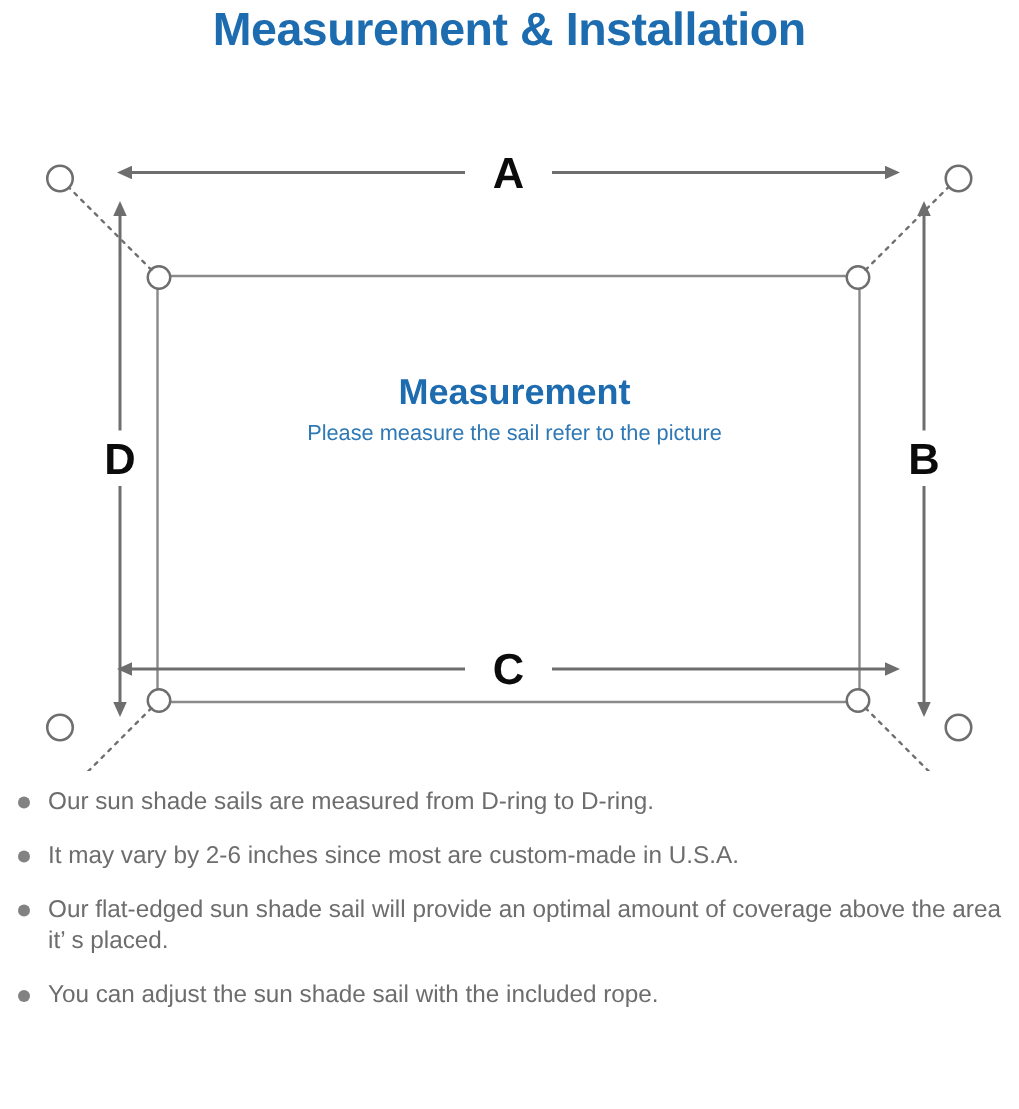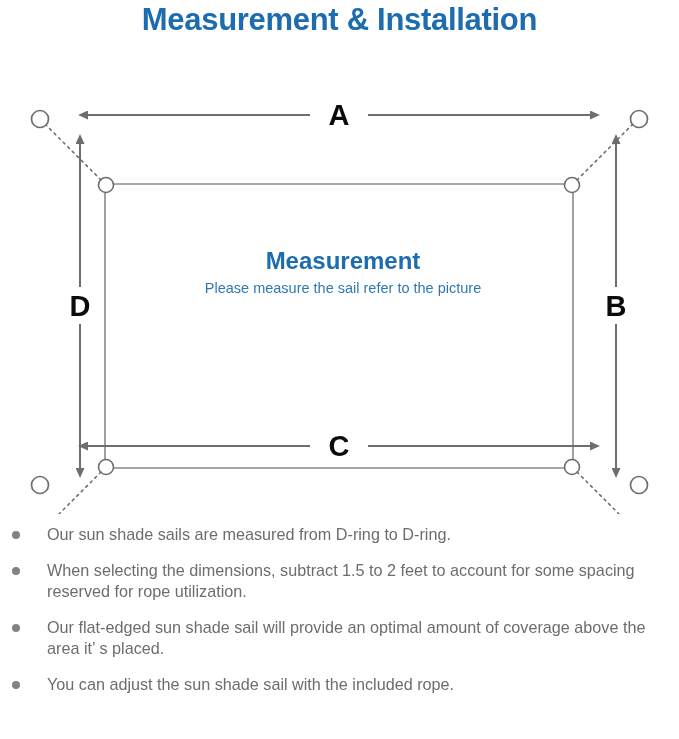--- a/index.html
+++ b/index.html
@@ -69,21 +69,21 @@
     position: absolute;
     left: 0;
     top: 524px;
     width: 679px;
     margin: 0;
     padding: 0;
     list-style: none;
   }
   #notes-list li {
     position: relative;
-    padding-left: 47px;
+    padding-left: 32px;
     margin-bottom: 15px;
     font-size: 16.2px;
     line-height: 21px;
     color: #6d6d6d;
     font-family: "Liberation Sans", sans-serif;
   }
   #notes-list li .bullet-dot {
     position: absolute;
     left: 12px;
     top: 7px;
@@ -158,21 +158,21 @@
   </svg>
 </div>
 
 <ul id="notes-list">
   <li>
     <span class="bullet-dot"></span>
     <span class="note-text">Our sun shade sails are measured from D-ring to D-ring.</span>
   </li>
   <li>
     <span class="bullet-dot"></span>
-    <span class="note-text">When selecting the dimensions, subtract 1.5 to 2 feet to account for some spacing reserved for rope utilization.</span>
+    <span class="note-text">It may vary by 2-6 inches since most are custom-made in U.S.A.</span>
   </li>
   <li>
     <span class="bullet-dot"></span>
     <span class="note-text">Our flat-edged sun shade sail will provide an optimal amount of coverage above the area it’ s placed.</span>
   </li>
   <li>
     <span class="bullet-dot"></span>
     <span class="note-text">You can adjust the sun shade sail with the included rope.</span>
   </li>
 </ul>

